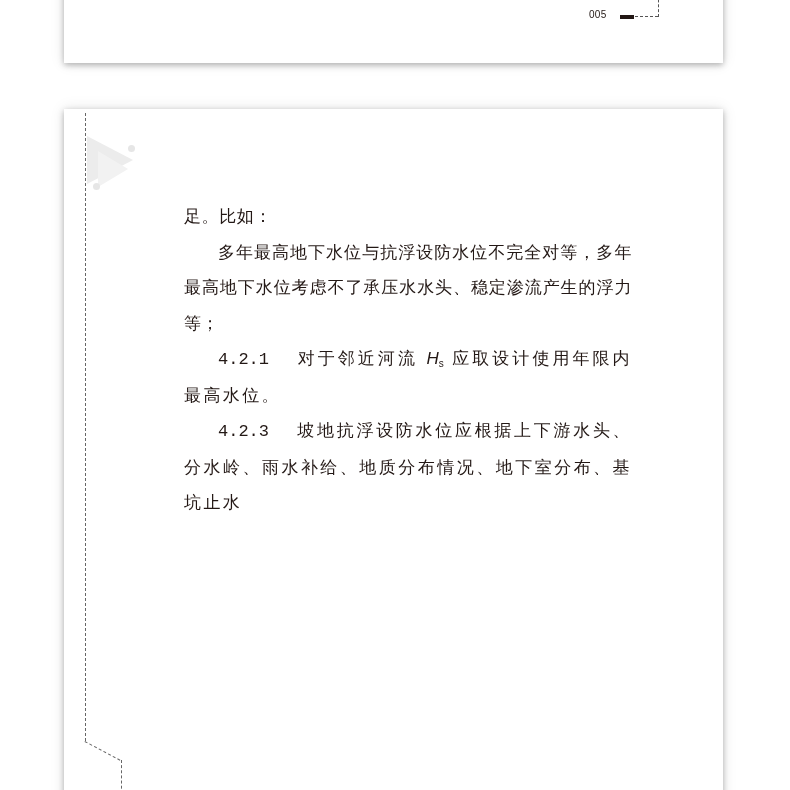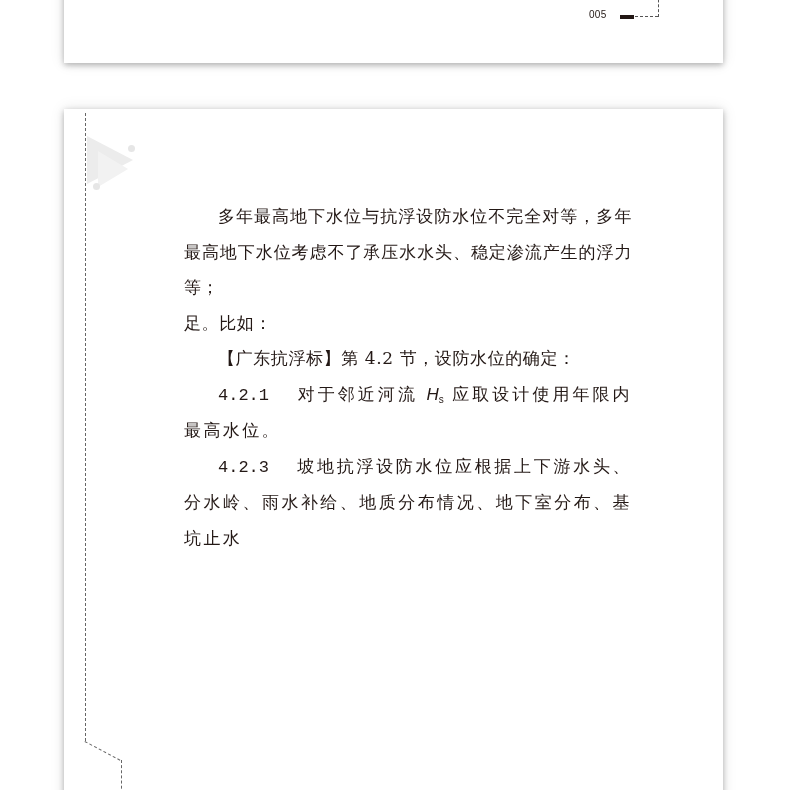--- a/index.html
+++ b/index.html
@@ -171,23 +171,22 @@
 <div class="page page-main">
   <div class="deco-line-left"></div>
   <div class="deco-line-diag"></div>
   <div class="deco-line-left2"></div>
   <div class="deco-triangle"></div>
   <div class="deco-triangle-inner"></div>
   <div class="deco-dot deco-dot-1"></div>
   <div class="deco-dot deco-dot-2"></div>
 
   <div class="text-block">
+    <p class="para">足。比如：</p>
     <p class="para indent">多年最高地下水位与抗浮设防水位不完全对等，多年最高地下水位考虑不了承压水水头、稳定渗流产生的浮力等；</p>
-    <p class="para">足。比如：</p>
-    <p class="para indent">【广东抗浮标】第 4.2 节，设防水位的确定：</p>
 
     <p class="para indent clause">
       <span class="clause-num">4.2.1</span><span>对于邻近河流</span>
       <span class="var"><span>H</span><sub>s</sub></span>
       <span>应取设计使用年限内最高水位。</span>
     </p>
 
 
     <p class="para indent clause">
       <span class="clause-num">4.2.3</span><span>坡地抗浮设防水位应根据上下游水头、分水岭、雨水补给、地质分布情况、地下室分布、基坑止水</span>

